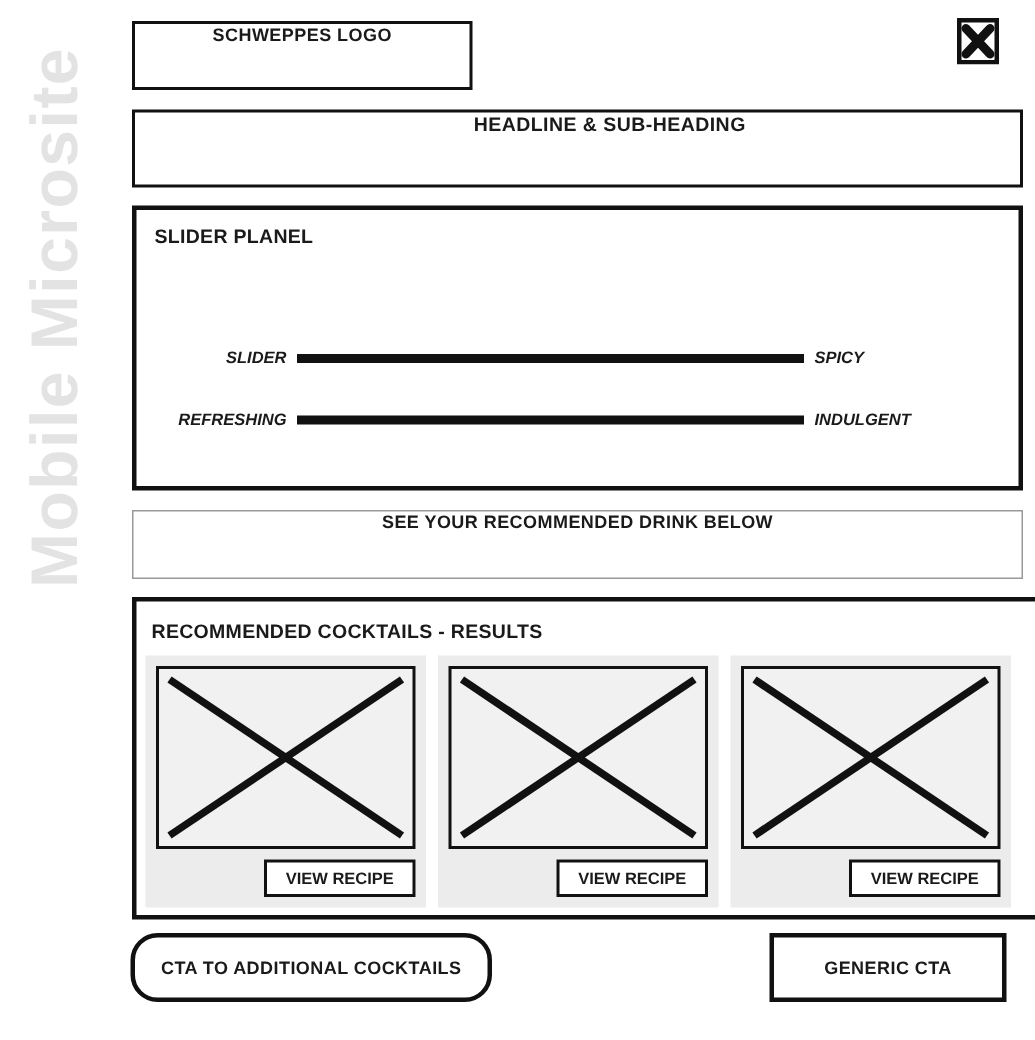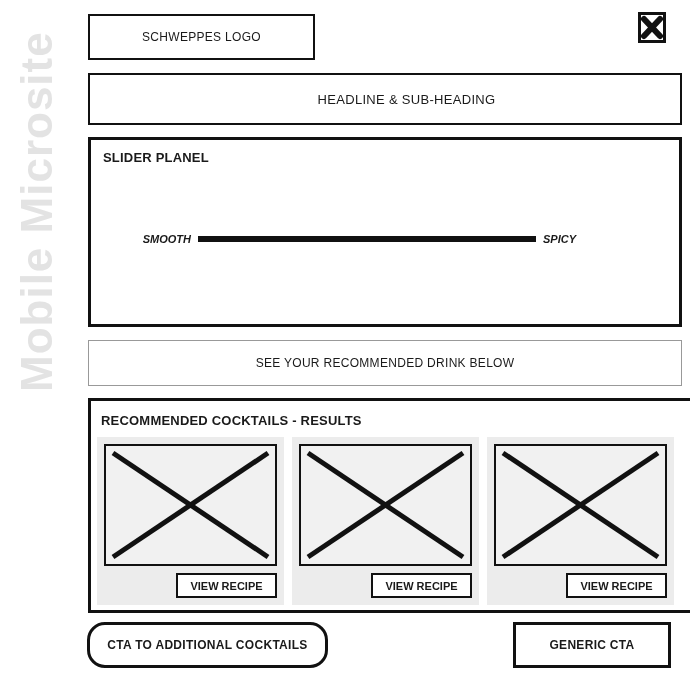--- a/index.html
+++ b/index.html
@@ -25,23 +25,22 @@
     color: #e3e3e3;
     white-space: nowrap;
   }
 
   
   .abs { position: absolute; }
   .outlined {
     background: #fff;
     border: 2px solid #111;
     display: flex;
-    align-items: center;
     justify-content: center;
-    font-weight: normal;
+    font-weight: bold;
   }
 
   .logo-box { left: 88px; top: 14px; width: 227px; height: 46px; font-size: 12px; letter-spacing: .3px; }
 
   .close-btn { left: 638px; top: 12px; width: 28px; height: 31px; cursor: pointer; }
   .close-btn svg { display: block; }
 
   .headline-box { left: 88px; top: 73px; width: 594px; height: 52px; font-size: 13px; letter-spacing: .3px; padding-left: 43px; }
 
   
@@ -147,25 +146,30 @@
 
 <div class="abs outlined headline-box">
   <span>HEADLINE &amp; SUB-HEADING</span>
 </div>
 
 <div class="abs slider-panel">
   <div class="slider-panel-title">SLIDER PLANEL</div>
 
 
   <div class="slider-row r1">
-    <span class="slider-left">SMOOTH</span>
+    <span class="slider-left">SLIDER</span>
     <span class="slider-track"></span>
     <span class="slider-right">SPICY</span>
   </div>
 
+  <div class="slider-row r2">
+    <span class="slider-left">REFRESHING</span>
+    <span class="slider-track"></span>
+    <span class="slider-right">INDULGENT</span>
+  </div>
 </div>
 
 <div class="abs outlined recommend-bar">
   <span>SEE YOUR RECOMMENDED DRINK BELOW</span>
 </div>
 
 <div class="abs results-panel">
   <div class="results-title">RECOMMENDED COCKTAILS - RESULTS</div>
 
   <div class="cards">

